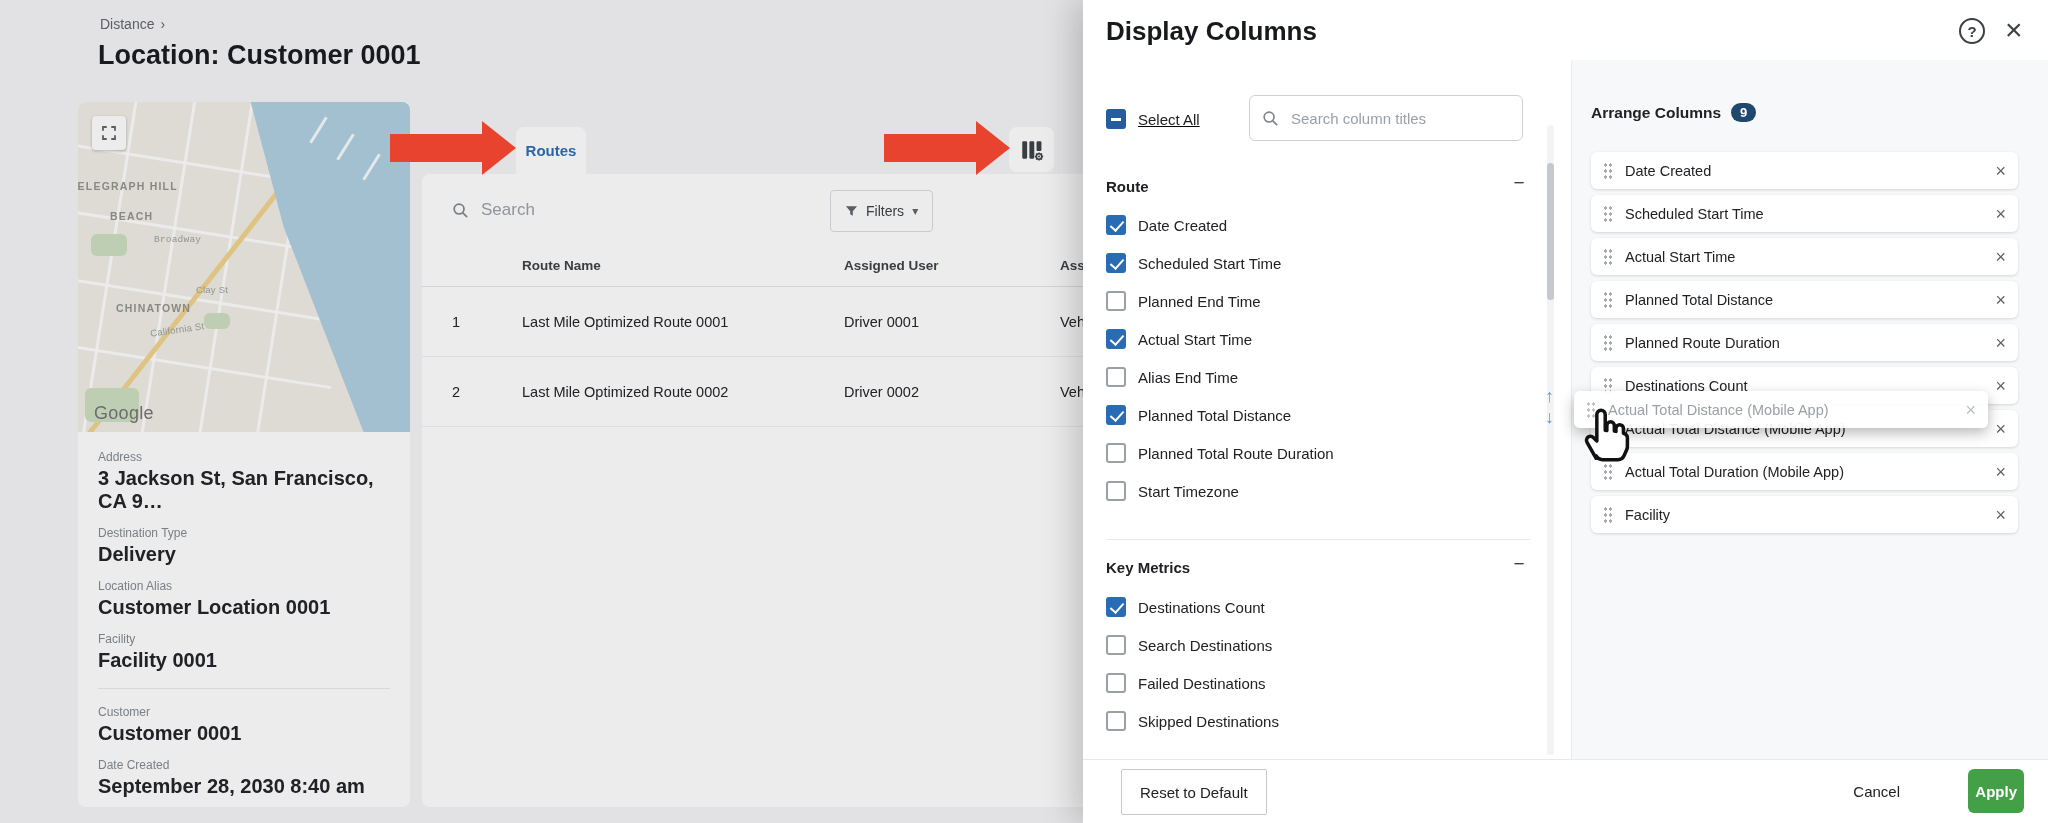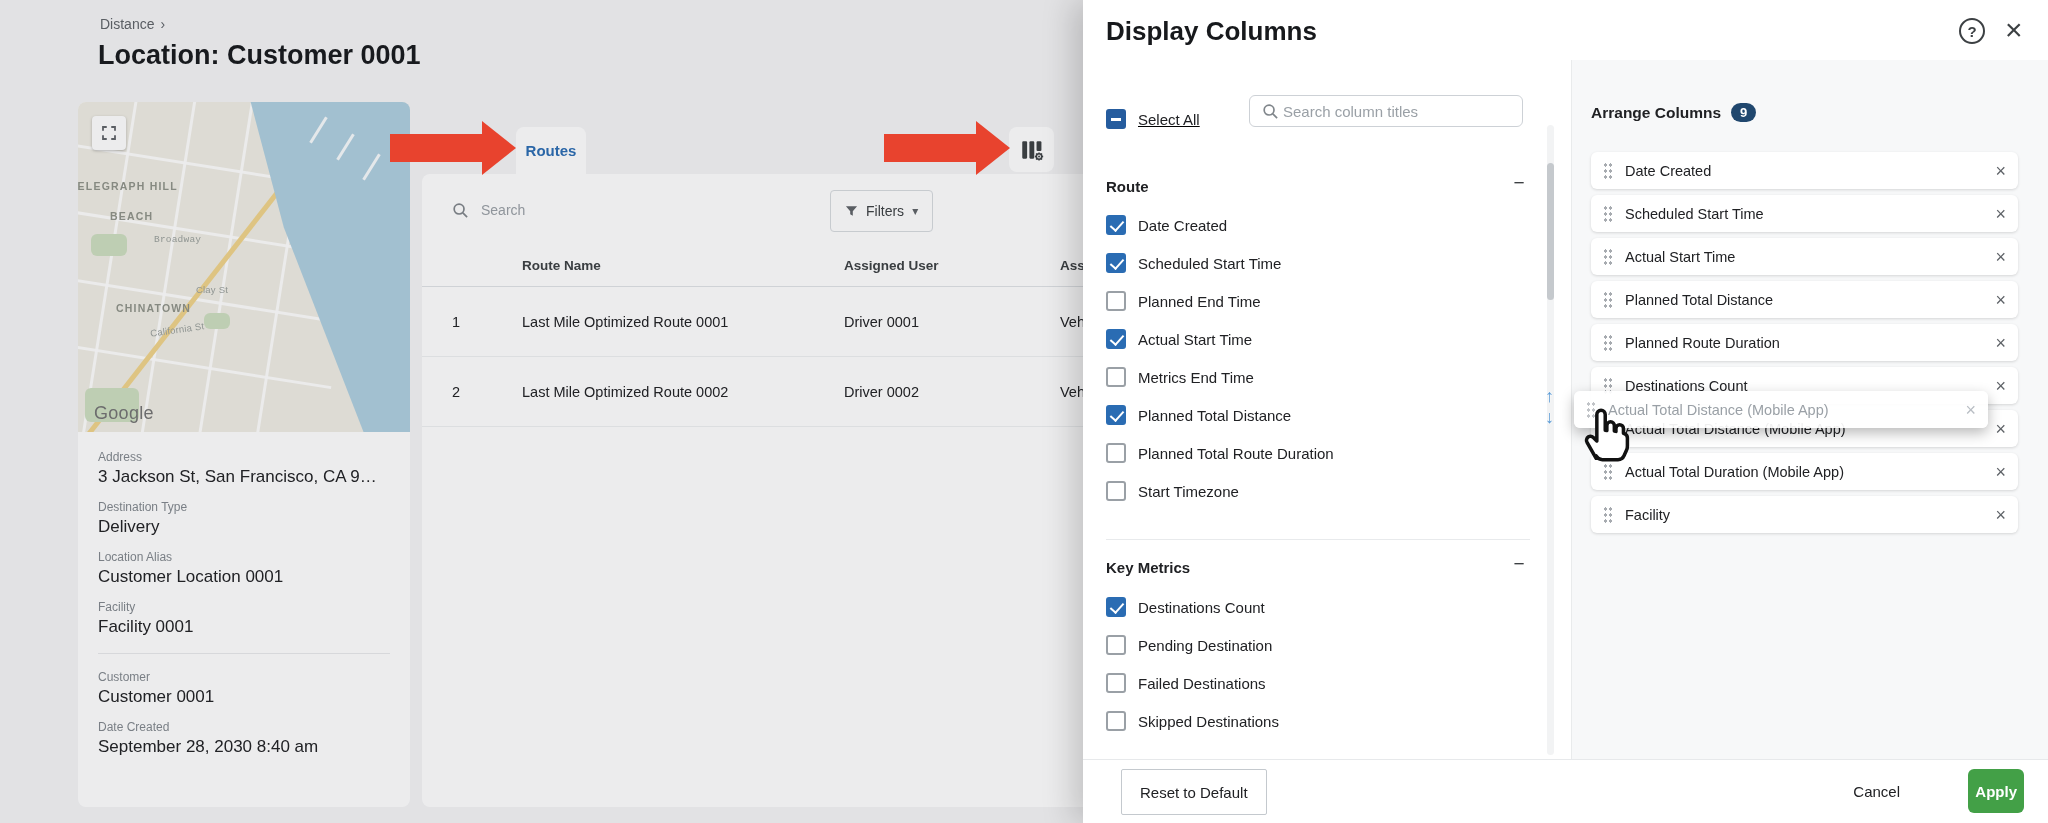--- a/index.html
+++ b/index.html
@@ -27,32 +27,32 @@
   .hroad{position:absolute;left:0;right:28%;height:3px;background:rgba(255,255,255,0.92);}
   .yroad{position:absolute;left:30%;top:10%;width:5px;height:110%;background:#f0d48a;transform:rotate(38deg);}
   .map-label{position:absolute;color:#8f9389;font-weight:700;letter-spacing:1.2px;font-size:10.5px;}
   .lbl-street{color:#9aa09c;font-weight:400;letter-spacing:0.2px;font-size:9.5px;}
   .fullscreen-btn{position:absolute;left:14px;top:14px;width:34px;height:34px;background:#fff;border-radius:4px;box-shadow:0 1px 3px rgba(0,0,0,0.25);display:flex;align-items:center;justify-content:center;}
   .google-logo{position:absolute;left:16px;bottom:8px;font-size:18px;color:#737373;font-weight:500;letter-spacing:0.3px;}
 
   .details{padding:18px 20px 0 20px;}
   .field{margin-bottom:13px;}
   .f-label{font-size:12px;color:#82888e;margin-bottom:3px;}
-  .f-value{font-size:17px;font-weight:400;color:#202124;}
+  .f-value{font-size:20px;font-weight:700;color:#202124;}
   .details-divider{height:1px;background:#e8eaec;margin:16px 0;}
 
   
   .routes-tab{position:absolute;left:516px;top:127px;width:70px;height:47px;background:#fff;border-radius:8px 8px 0 0;border-bottom:3px solid #2a6cb3;display:flex;align-items:center;justify-content:center;z-index:1;}
   .routes-tab span{color:#2a6cb3;font-size:15px;font-weight:700;}
   .colset-btn{position:absolute;left:1009px;top:127px;width:45px;height:45px;background:#fff;border-radius:8px;display:flex;align-items:center;justify-content:center;z-index:1;}
 
   
   .routes-card{position:absolute;left:422px;top:174px;width:1180px;height:633px;background:#fff;border-radius:8px;z-index:1;}
   .rsearch{position:absolute;left:30px;top:16px;width:320px;height:40px;display:flex;align-items:center;gap:10px;}
-  .rsearch input{border:none;outline:none;background:transparent;font-size:14px;color:#8b5cf6;font-family:inherit;width:250px;}
+  .rsearch input{border:none;outline:none;background:transparent;font-size:17px;color:#8b5cf6;font-family:inherit;width:250px;}
   .rsearch input::placeholder{color:#9aa0a6;}
   .filters-btn{position:absolute;left:408px;top:16px;height:40px;padding:0 14px;border:1px solid #d7dbdf;border-radius:4px;display:flex;align-items:center;gap:8px;font-size:14px;color:#3c4043;background:#fff;}
   .filters-caret{font-size:12px;color:#5f6368;}
   .rtable{position:absolute;left:0;top:70px;width:100%;}
   .thead,.trow{display:grid;grid-template-columns:70px 322px 216px 1fr;padding-left:30px;align-items:center;}
   .thead{height:42px;border-bottom:1px solid #e0e3e6;font-size:13.5px;font-weight:700;color:#3c4043;}
   .trow{height:69px;border-bottom:1px solid #eef0f1;font-size:14.5px;color:#202124;}
 
   
   .red-arrow{position:absolute;width:126px;height:54px;z-index:20;}
@@ -67,21 +67,21 @@
   .close-btn{position:absolute;left:918px;top:11px;font-size:30px;color:#3c4043;font-weight:300;line-height:1;padding:4px;}
 
   .select-row{position:absolute;left:23px;top:96px;height:46px;display:flex;align-items:center;gap:12px;text-decoration:underline;}
   .chk{position:relative;width:20px;height:20px;border:2px solid #9aa0a6;border-radius:3px;background:#fff;box-sizing:border-box;flex:none;}
   .chk.checked{background:#2a6cb3;border-color:#2a6cb3;}
   .chk.checked::after{content:"";position:absolute;left:5px;top:1px;width:6px;height:11px;border:solid #fff;border-width:0 2.5px 2.5px 0;transform:rotate(42deg);}
   .chk.indet{background:#255c9e;border-color:#255c9e;}
   .chk.indet::after{content:"";position:absolute;left:3px;top:7px;width:10px;height:3px;background:#fff;}
   .chk-label{font-size:15px;color:#202124;}
 
-  .psearch{position:absolute;left:166px;top:95px;width:274px;height:32px;border:1px solid #cdd1d6;border-radius:6px;display:flex;align-items:center;gap:2px;padding:0 12px;box-sizing:border-box;background:#fff;}
+  .psearch{position:absolute;left:166px;top:95px;width:274px;height:46px;border:1px solid #cdd1d6;border-radius:6px;display:flex;align-items:center;gap:10px;padding:0 12px;box-sizing:border-box;background:#fff;}
   .psearch input{border:none;outline:none;background:transparent;font-size:15px;color:#202124;font-family:inherit;width:210px;}
   .psearch input::placeholder{color:#9aa0a6;}
 
   .sect-title{position:absolute;left:23px;font-size:15px;font-weight:700;color:#202124;}
   .t-route{top:178px;} .t-km{top:559px;}
   .collapse-btn{position:absolute;left:425px;width:22px;text-align:center;font-size:19px;color:#3c4043;}
   .c-route{top:172px;} .c-km{top:553px;}
   .sect-divider{position:absolute;left:23px;top:539px;width:424px;height:1px;background:#e8eaec;}
 
   .chk-list{position:absolute;left:23px;width:420px;}
@@ -292,21 +292,21 @@
       <div class="chk-row">
         <span class="chk"></span>
         <span class="chk-label">Planned End Time</span>
       </div>
       <div class="chk-row">
         <span class="chk checked"></span>
         <span class="chk-label">Actual Start Time</span>
       </div>
       <div class="chk-row">
         <span class="chk"></span>
-        <span class="chk-label">Metrics End Time</span>
+        <span class="chk-label">Alias End Time</span>
       </div>
       <div class="chk-row">
         <span class="chk checked"></span>
         <span class="chk-label">Planned Total Distance</span>
       </div>
       <div class="chk-row">
         <span class="chk"></span>
         <span class="chk-label">Planned Total Route Duration</span>
       </div>
       <div class="chk-row">
@@ -319,21 +319,21 @@
     <div class="sect-title t-km">Key Metrics</div>
     <div class="collapse-btn c-km">−</div>
 
     <div class="chk-list list2">
       <div class="chk-row">
         <span class="chk checked"></span>
         <span class="chk-label">Destinations Count</span>
       </div>
       <div class="chk-row">
         <span class="chk"></span>
-        <span class="chk-label">Pending Destination</span>
+        <span class="chk-label">Search Destinations</span>
       </div>
       <div class="chk-row">
         <span class="chk"></span>
         <span class="chk-label">Failed Destinations</span>
       </div>
       <div class="chk-row">
         <span class="chk"></span>
         <span class="chk-label">Skipped Destinations</span>
       </div>
     </div>

